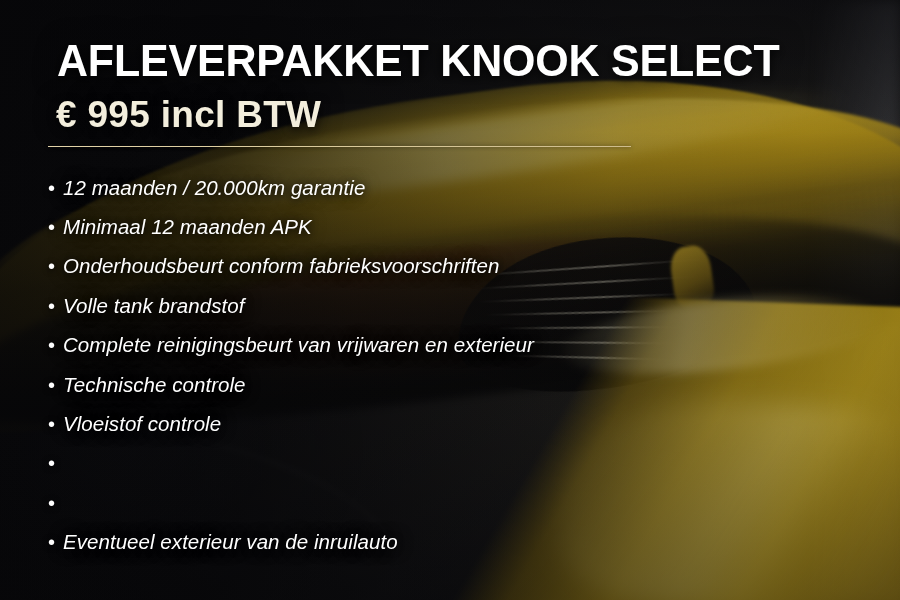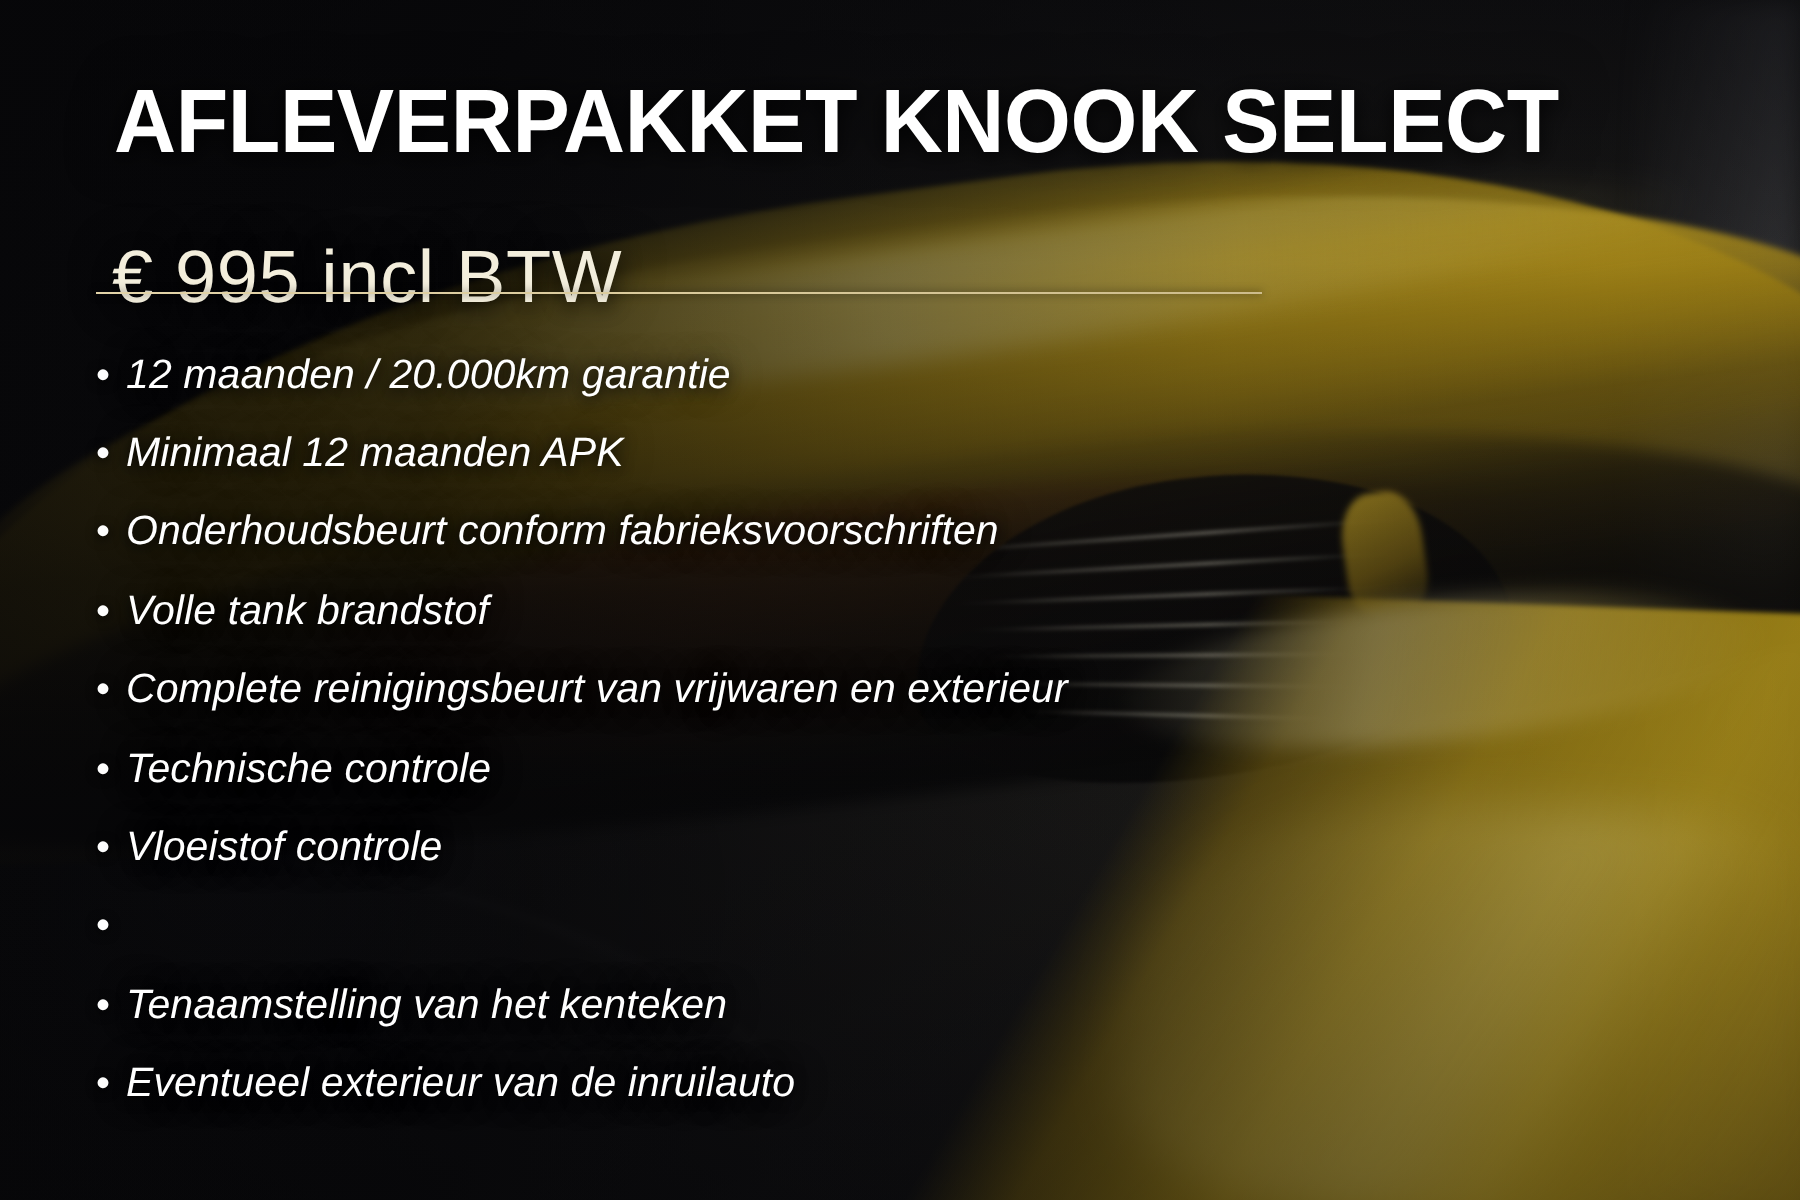--- a/index.html
+++ b/index.html
@@ -261,26 +261,25 @@
     white-space:nowrap;
     transform:scaleX(0.955);
     transform-origin:left center;
     text-shadow:0 2px 10px rgba(0,0,0,0.80), 0 0 26px rgba(0,0,0,0.55);
   }
 
   #subtitle {
     position:absolute;
     left:56px; top:94px;
     font-size:37px;
-    font-weight:400;
+    font-weight:700;
     letter-spacing:0.3px;
     color:#f3eedc;
     white-space:nowrap;
     text-shadow:0 2px 10px rgba(0,0,0,0.78), 0 0 22px rgba(0,0,0,0.50);
-    margin-top:24px;
   }
 
   #divider {
     position:absolute;
     left:48px; top:146px;
     width:583px; height:1px;
     background:linear-gradient(90deg, #e2d3a8 0%, #d9c99a 55%, #cdbc8c 100%);
     box-shadow:0 0 4px rgba(0,0,0,0.7);
   }
 
@@ -387,21 +386,20 @@
         </li>
         <li class="feature-item">
           <span class="bullet">•</span>
           <span class="feature-text">Vloeistof controle</span>
         </li>
         <li class="feature-item">
           <span class="bullet">•</span>
         </li>
         <li class="feature-item">
           <span class="bullet">•</span>
-          <span class="feature-text">Tenaamstelling van het kenteken</span>
         </li>
         <li class="feature-item">
           <span class="bullet">•</span>
           <span class="feature-text">Eventueel exterieur van de inruilauto</span>
         </li>
       </ul>
 
   </div>
 </div>
 

